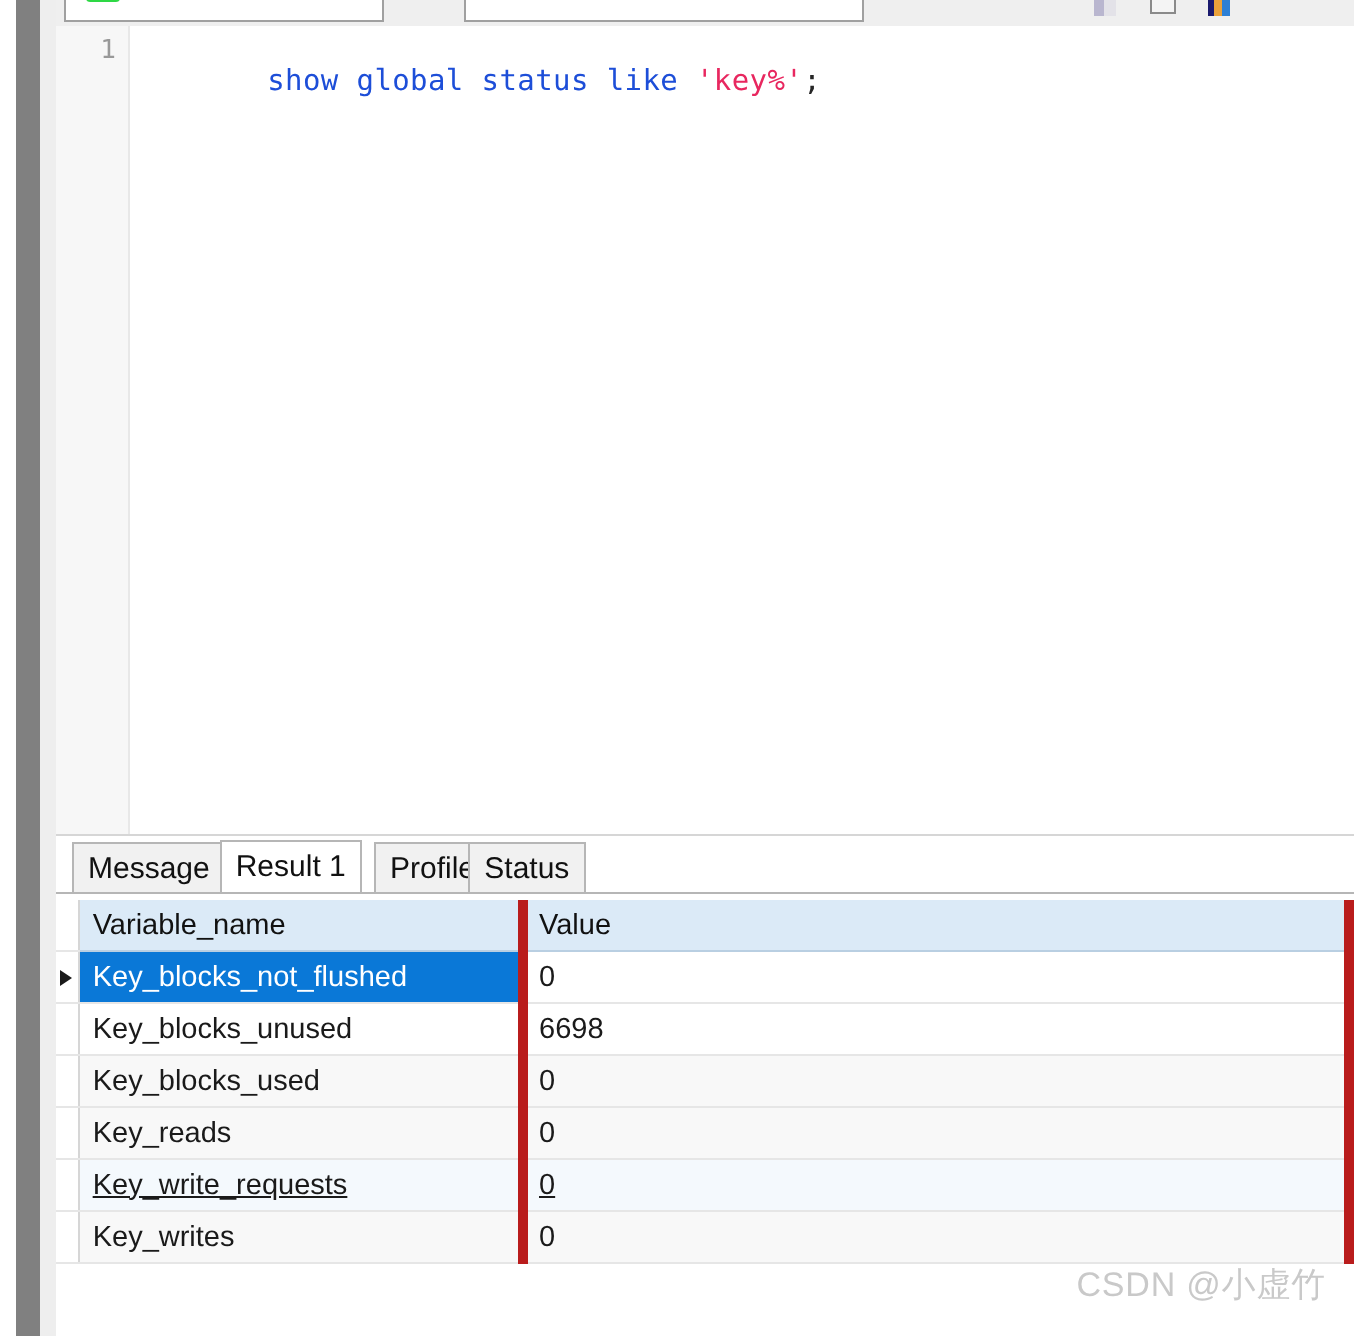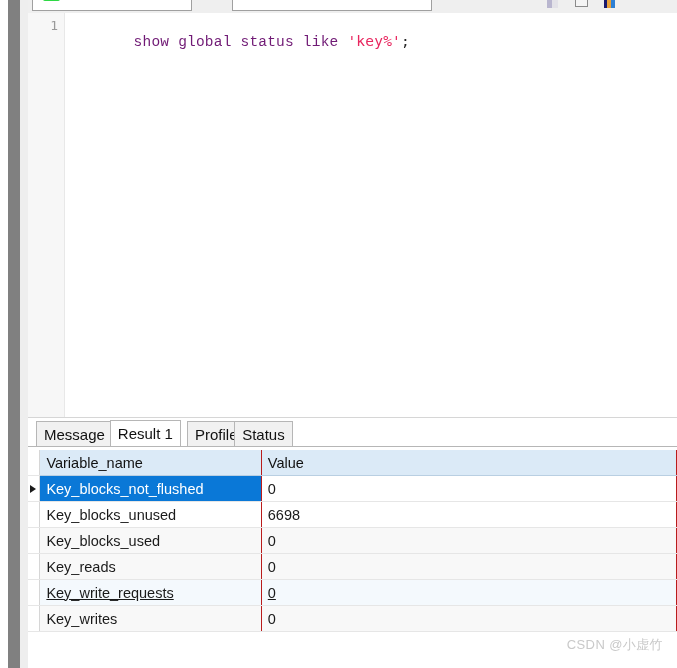--- a/index.html
+++ b/index.html
@@ -114,21 +114,21 @@
   }
   .editor-code {
     position: absolute;
     left: 52px;
     top: 4px;
     font-family: "DejaVu Sans Mono", monospace;
     font-size: 14.5px;
     letter-spacing: 0.2px;
     white-space: pre;
   }
-  .tok-kw  { color: #701a75; font-family: Liberation Mono, monospace; }
+  .tok-kw  { color: #1d4ed8; }
   .tok-str { color: #e8275f; }
   .tok-pun { color: #262626; }
 
   
   .results {
     position: absolute;
     left: 28px;
     top: 417px;
     right: 0;
     bottom: 0;
@@ -199,21 +199,21 @@
   }
   table.tbl col.c-marker { width: 12px; }
   table.tbl col.c-name   { width: 222px; }
   table.tbl col.c-value  { width: 419px; }
 
   table.tbl th, table.tbl td {
     height: 25px;
     padding: 0 0 0 6px;
     text-align: left;
     font-weight: normal;
-    border-right: 1px solid #b91c1c;
+    border-right: 5px solid #b91c1c;
     border-bottom: 1px solid #e6e6e6;
     overflow: hidden;
     white-space: nowrap;
   }
   table.tbl thead th {
     background: #dbeaf7;
     border-bottom: 1px solid #b9cfe2;
     color: #111111;
   }
   table.tbl th.marker, table.tbl td.marker {
@@ -244,21 +244,21 @@
     border-left: 6px solid #1a1a1a;
     border-top: 4px solid transparent;
     border-bottom: 4px solid transparent;
   }
 
   
   .watermark {
     position: absolute;
     right: 14px;
     bottom: 14px;
-    font-size: 13px;
+    font-size: 17px;
     color: #c9c9c9;
     letter-spacing: 0.4px;
     user-select: none;
     white-space: nowrap;
   }
 </style>
 </head>
 <body>
 
 <div id="app">

